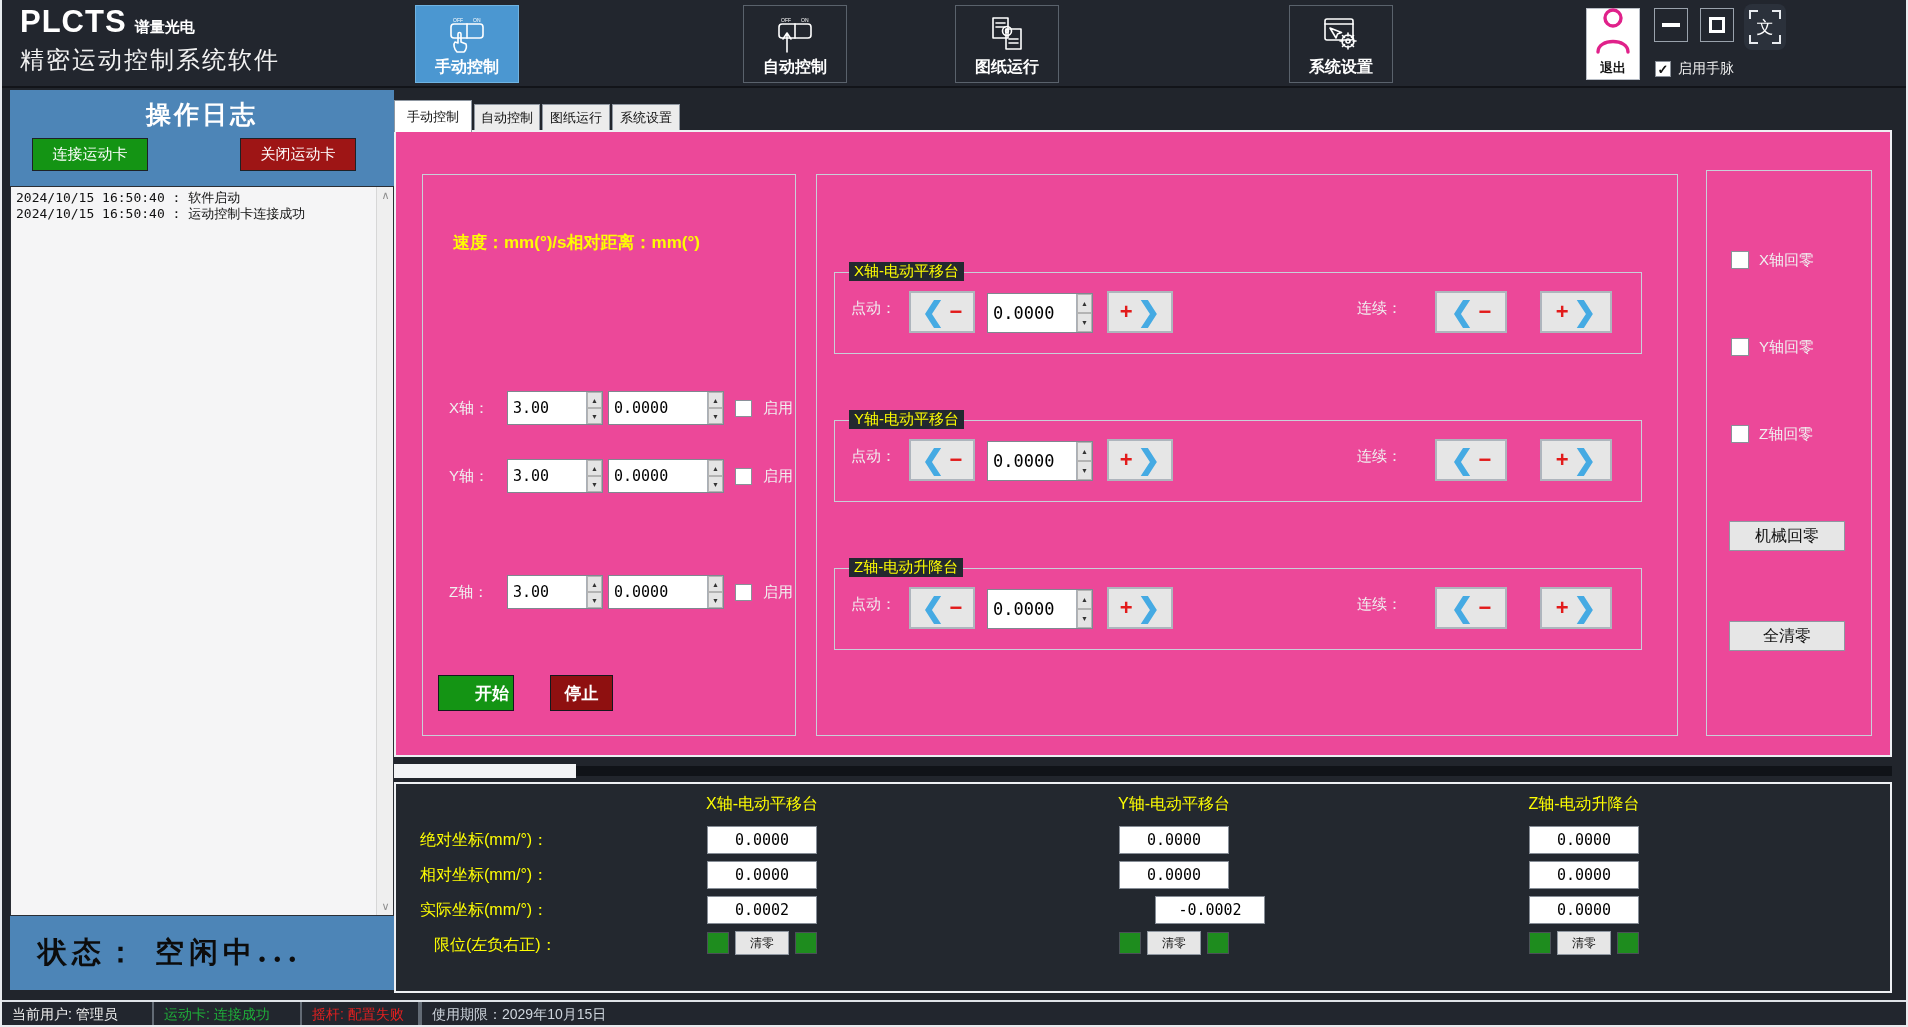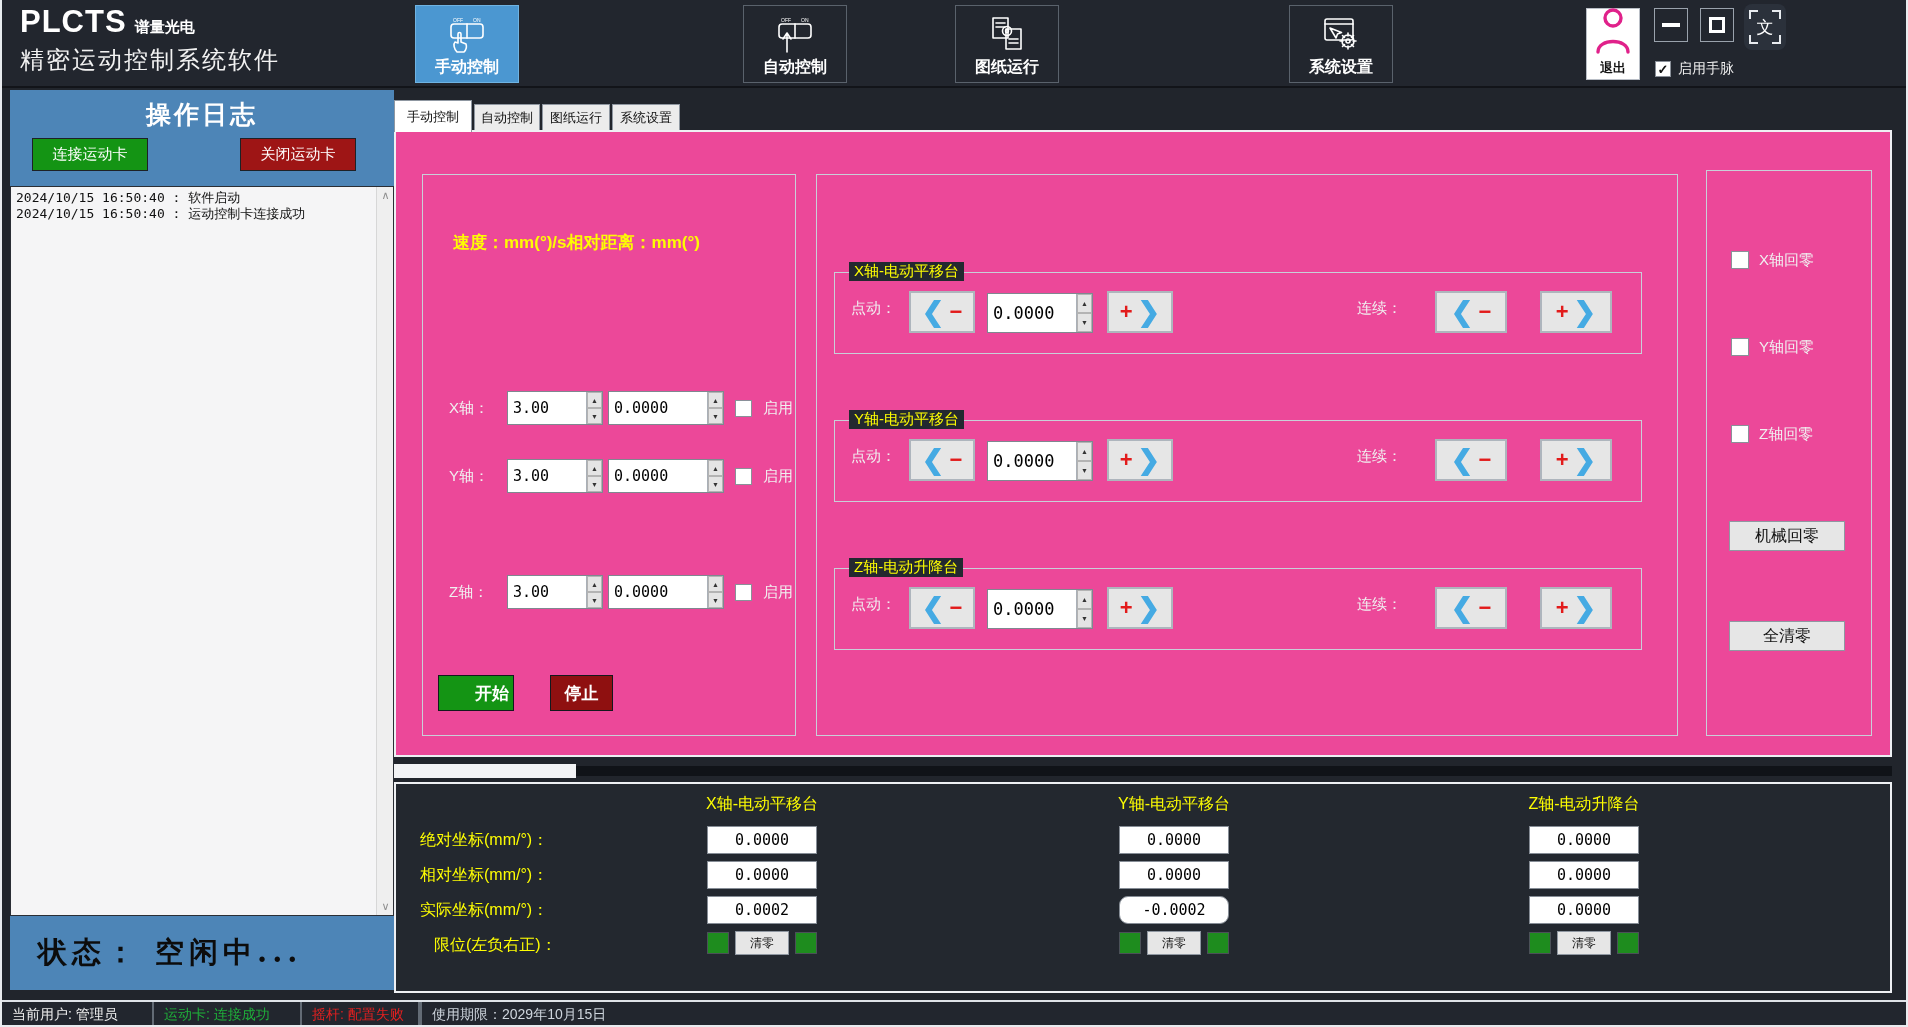--- a/index.html
+++ b/index.html
@@ -428,21 +428,21 @@
 
     <div class="valbox" style="left:311px; top:42px;">0.0000</div>
     <div class="valbox" style="left:311px; top:77px;">0.0000</div>
     <div class="valbox" style="left:311px; top:112px;">0.0002</div>
     <span class="led" style="left:311px;"></span>
     <div class="clearbtn" style="left:339px;">清零</div>
     <span class="led" style="left:399px;"></span>
 
     <div class="valbox" style="left:723px; top:42px;">0.0000</div>
     <div class="valbox" style="left:723px; top:77px;">0.0000</div>
-    <div class="valbox" style="left:723px; top:112px;border-radius:9px;">-0.0002</div>
+    <div class="valbox" style="left:759px; top:112px;">-0.0002</div>
     <span class="led" style="left:723px;"></span>
     <div class="clearbtn" style="left:751px;">清零</div>
     <span class="led" style="left:811px;"></span>
 
     <div class="valbox" style="left:1133px; top:42px;">0.0000</div>
     <div class="valbox" style="left:1133px; top:77px;">0.0000</div>
     <div class="valbox" style="left:1133px; top:112px;">0.0000</div>
     <span class="led" style="left:1133px;"></span>
     <div class="clearbtn" style="left:1161px;">清零</div>
     <span class="led" style="left:1221px;"></span>

